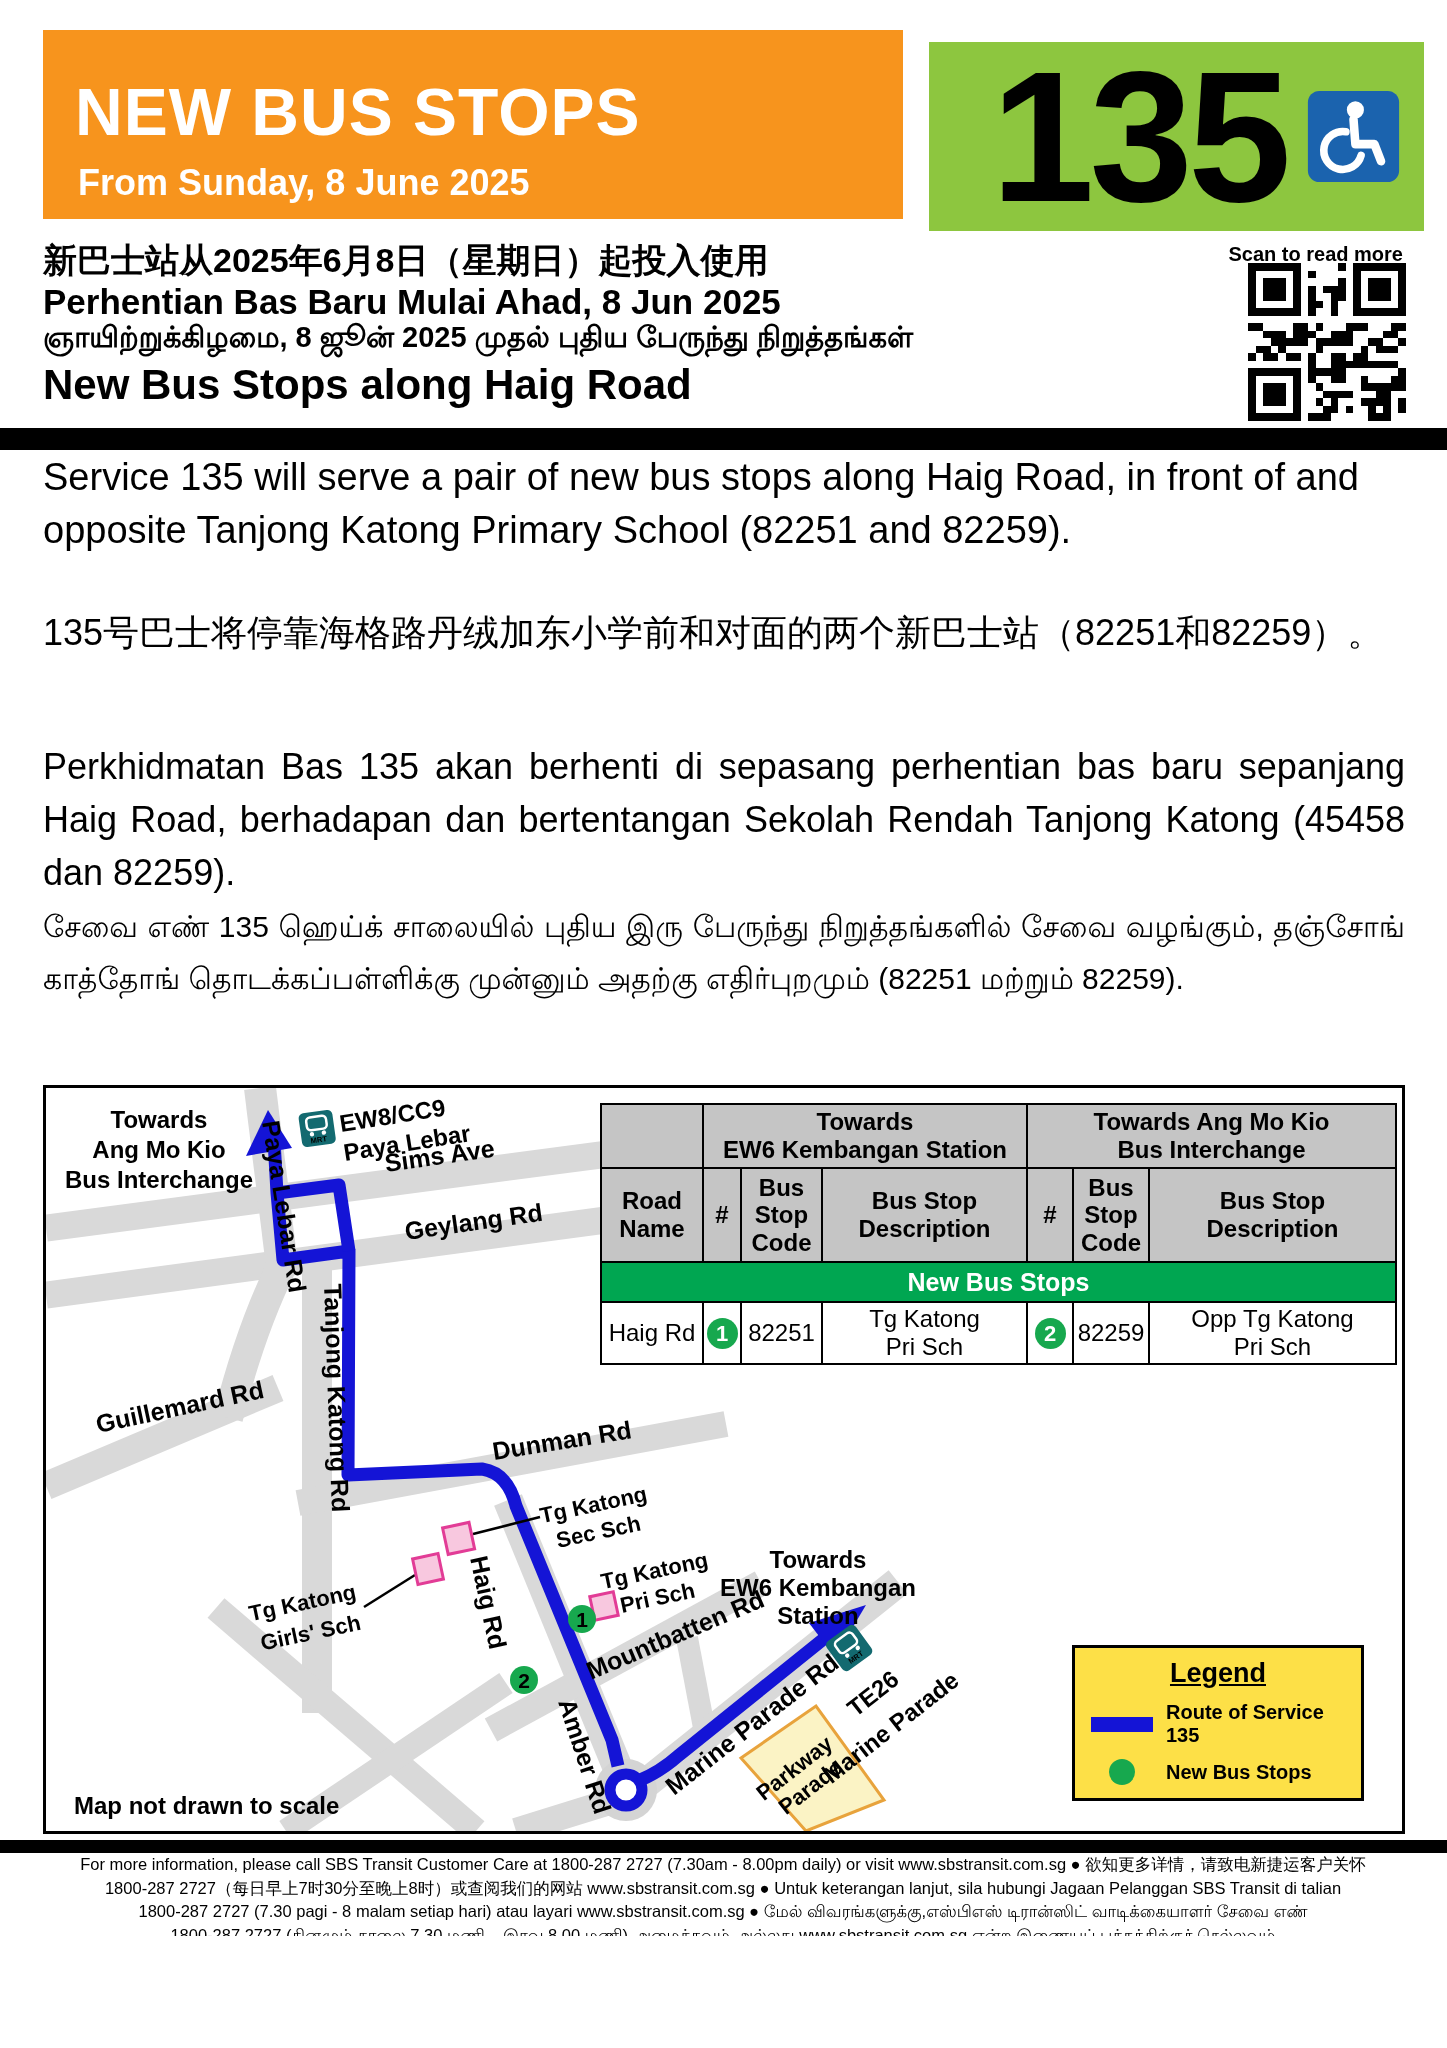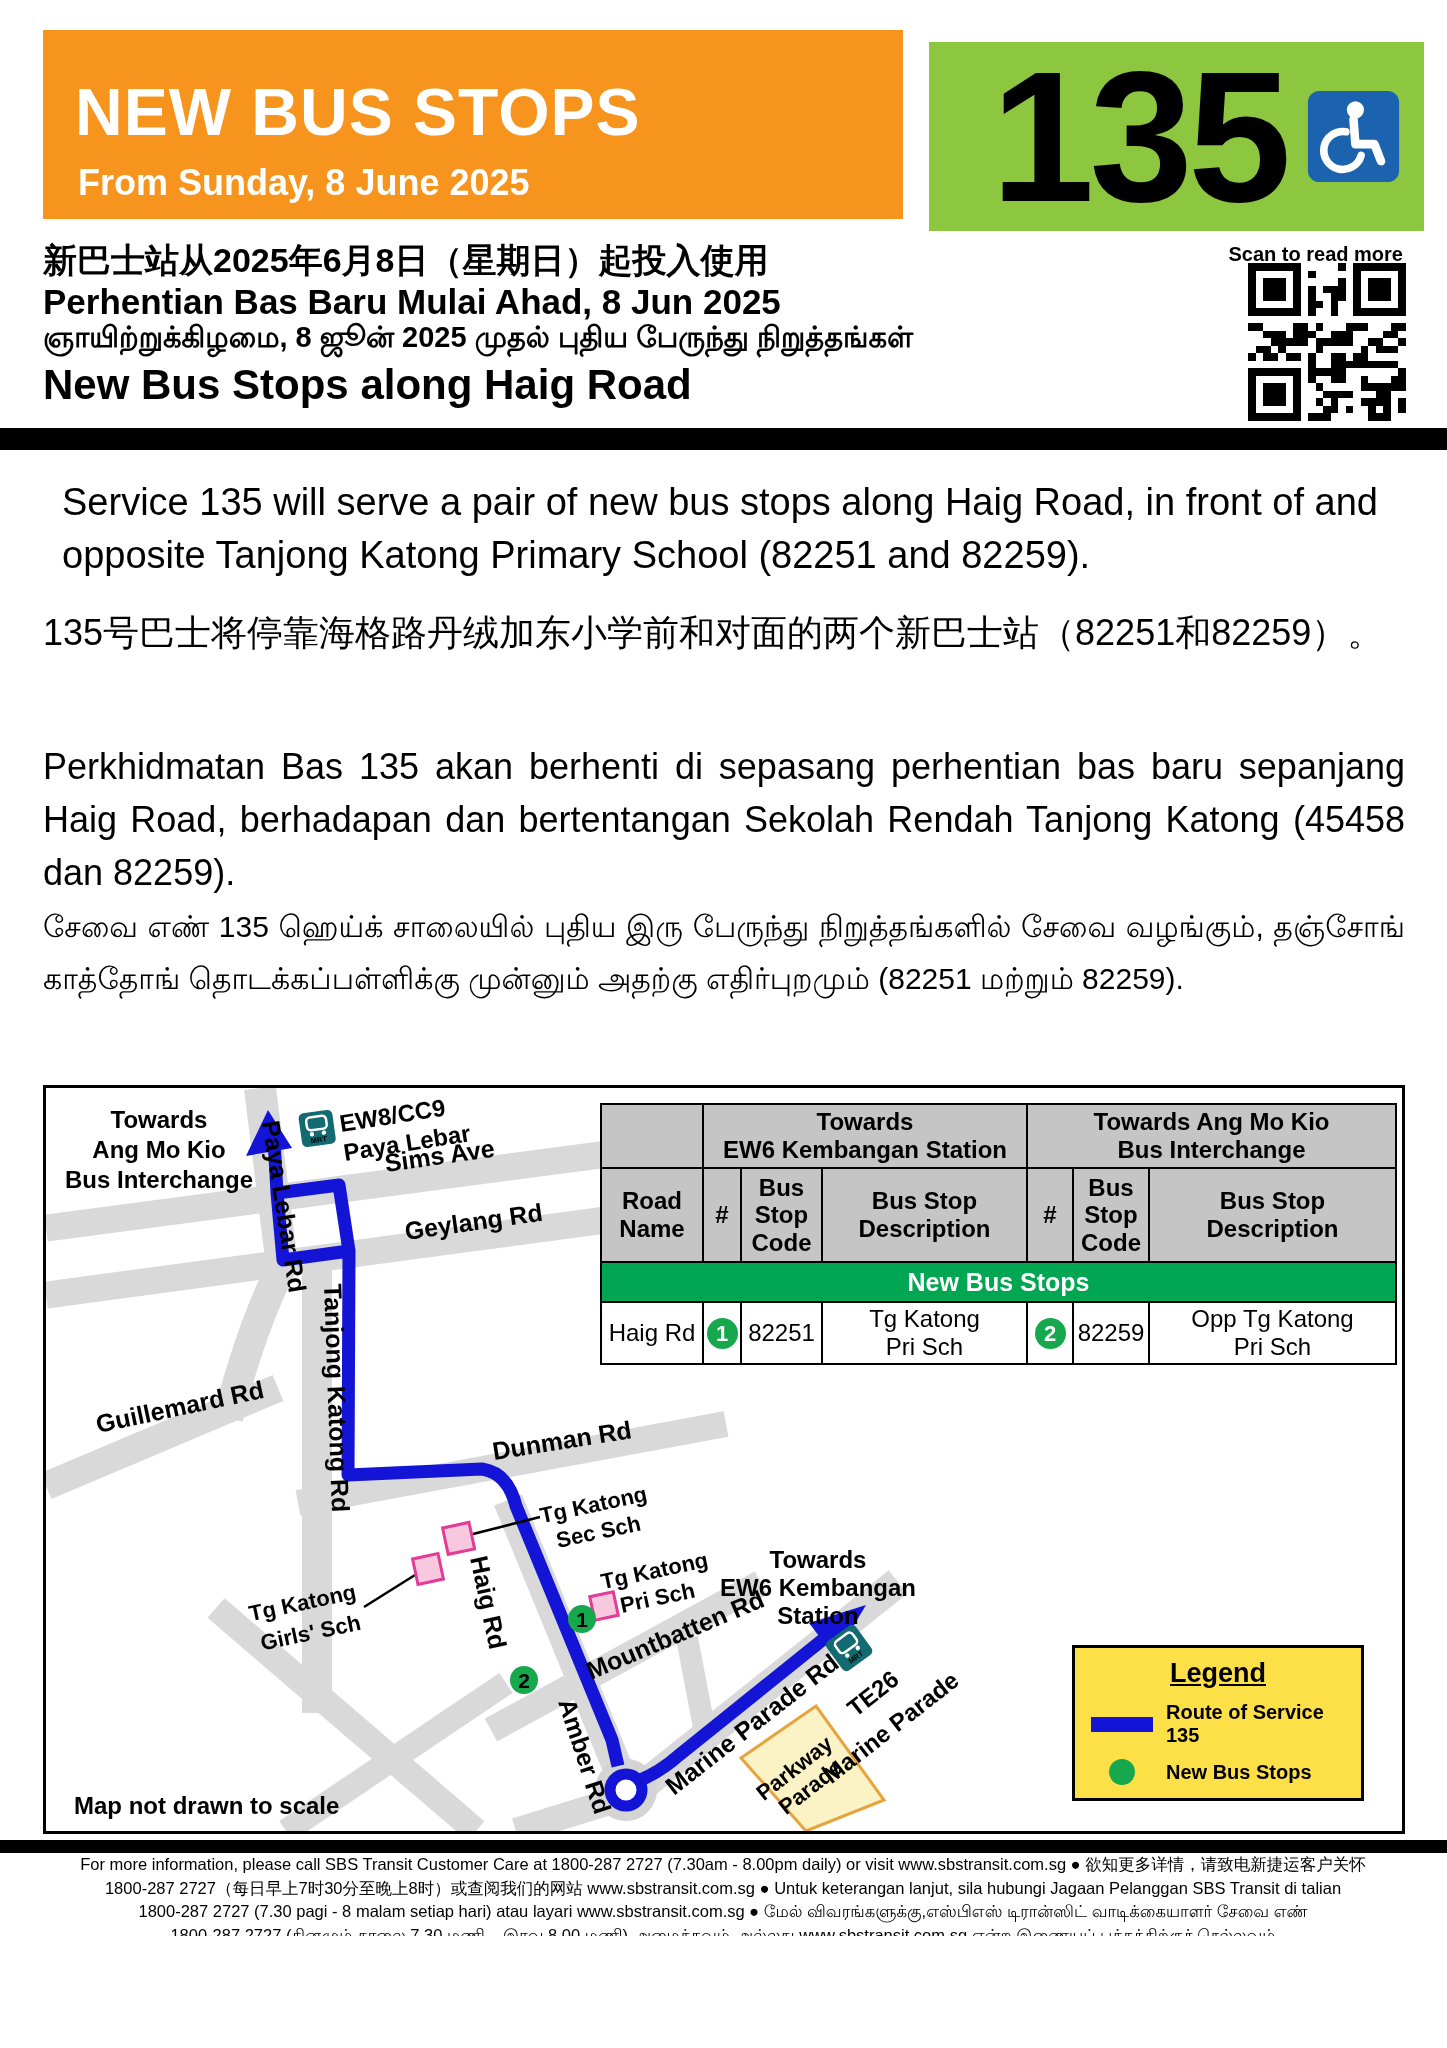--- a/index.html
+++ b/index.html
@@ -22,21 +22,21 @@
   .intro-head{left:43px;top:361px;font-size:42px;font-weight:bold;}
   .qr-label{right:44px;top:243px;font-size:20px;font-weight:bold;}
   .qr{left:1248px;top:263px;width:158px;height:158px;background:#fff;}
   .qr svg{width:158px;height:158px;display:block;}
 
   .bar1{left:0;top:428px;width:1447px;height:22px;background:#000;}
   .bar2{left:0;top:1840px;width:1447px;height:13px;background:#000;}
 
   
   .para{left:43px;width:1362px;}
-  .para-en{top:476px;font-size:38px;line-height:53px;margin-left:19px;}
+  .para-en{top:451px;font-size:38px;line-height:53px;}
   .para-zh{top:606px;font-size:36px;line-height:54px;}
   .para-ms{top:740px;font-size:36px;line-height:53px;text-align:justify;}
   .para-ta{top:901px;font-size:30px;line-height:52px;text-align:justify;}
 
   
   .map-box{left:43px;top:1085px;width:1362px;height:749px;border:3px solid #000;box-sizing:border-box;background:#fff;}
   svg.map{width:1356px;height:743px;display:block;}
   svg.map text{font-family:"Liberation Sans",sans-serif;font-weight:bold;fill:#000;}
   .road{stroke:#D9D9D9;fill:none;}
   .route{stroke:#1414D6;fill:none;stroke-width:13;stroke-linejoin:round;}

